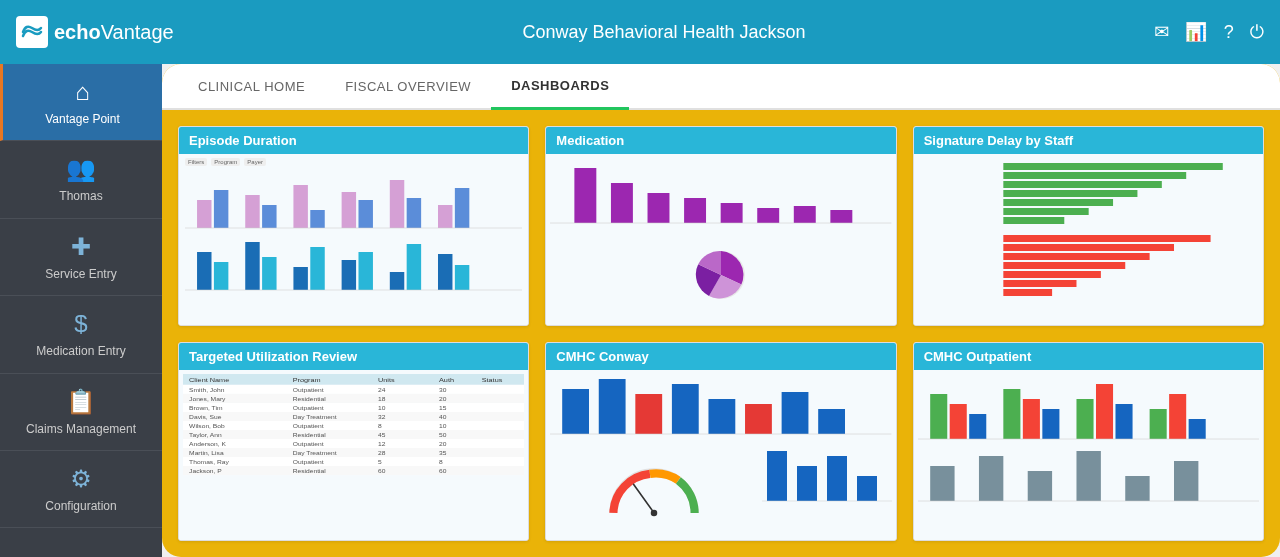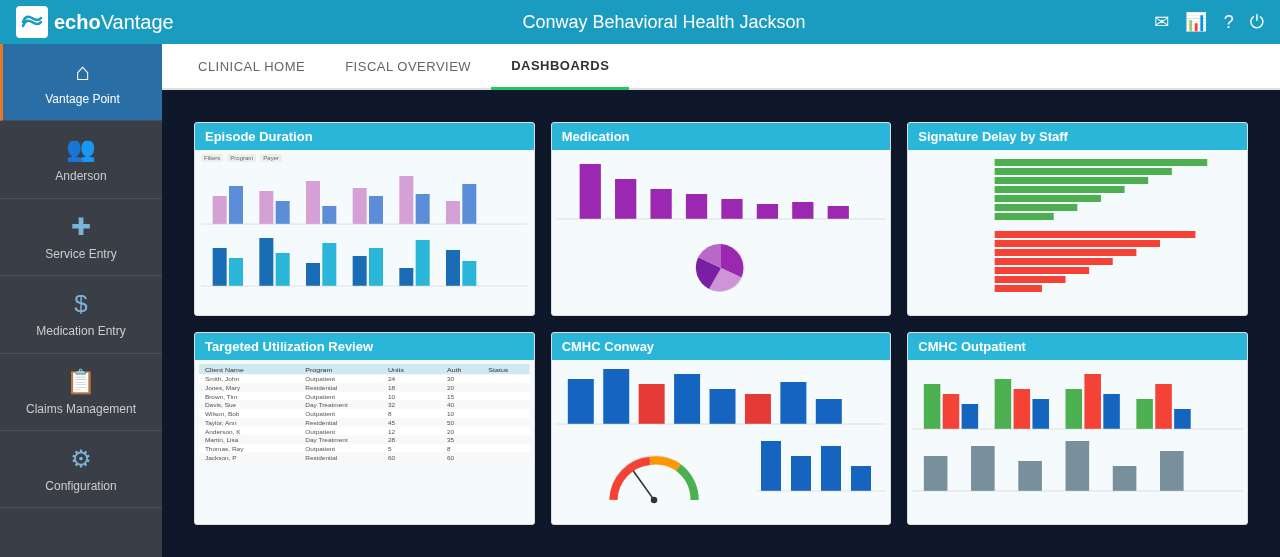--- a/index.html
+++ b/index.html
@@ -1,21 +1,21 @@
 <!DOCTYPE html>
 <html><head>
   <meta charset="utf-8">
   <style>
     * { box-sizing: border-box; margin: 0; padding: 0; }
     body { font-family: 'Segoe UI', Arial, sans-serif; background: #f0f0f0; width: 1280px; height: 557px; overflow: hidden; display: flex; flex-direction: column; }
 
     
     .header {
       background: #1a9bc0;
-      height: 44px;
+      height: 64px;
       display: flex;
       align-items: center;
       justify-content: space-between;
       padding: 0 16px;
       flex-shrink: 0;
     }
     .header-logo {
       display: flex;
       align-items: center;
       gap: 6px;
@@ -61,24 +61,25 @@
       color: white;
       border-left: 3px solid #e87722;
     }
     .sidebar-icon { font-size: 24px; color: #7db3d8; }
     .sidebar-item:first-child .sidebar-icon { color: white; }
     .sidebar-label { text-align: left; line-height: 1.2; }
 
     
     .content {
       flex: 1;
-      background: #0f172a;
+      background: #eab308;
       display: flex;
       flex-direction: column;
       overflow: hidden;
+      border-radius: 19px;
     }
 
     
     .tab-bar {
       display: flex;
       align-items: center;
       border-bottom: 2px solid #e0e0e0;
       padding: 0 16px;
       background: white;
       flex-shrink: 0;
@@ -98,21 +99,21 @@
       border-bottom: 3px solid #22c55e;
       margin-bottom: -2px;
     }
 
     
     .dashboard-grid {
       display: grid;
       grid-template-columns: repeat(3, 1fr);
       grid-template-rows: repeat(2, 1fr);
       gap: 16px;
-      padding: 32px;
+      padding: 16px;
       flex: 1;
       overflow: hidden;
     }
 
     .dashboard-card {
       background: white;
       border: 1px solid #ddd;
       border-radius: 3px;
       display: flex;
       flex-direction: column;
@@ -171,21 +172,21 @@
 
 <div class="main-layout">
 
   <nav class="sidebar">
     <div class="sidebar-item">
       <span class="sidebar-icon">⌂</span>
       <span class="sidebar-label">Vantage Point</span>
     </div>
     <div class="sidebar-item">
       <span class="sidebar-icon">👥</span>
-      <span class="sidebar-label">Anderson</span>
+      <span class="sidebar-label">Thomas</span>
     </div>
     <div class="sidebar-item">
       <span class="sidebar-icon">✚</span>
       <span class="sidebar-label">Service Entry</span>
     </div>
     <div class="sidebar-item">
       <span class="sidebar-icon">$</span>
       <span class="sidebar-label">Medication Entry</span>
     </div>
     <div class="sidebar-item">

